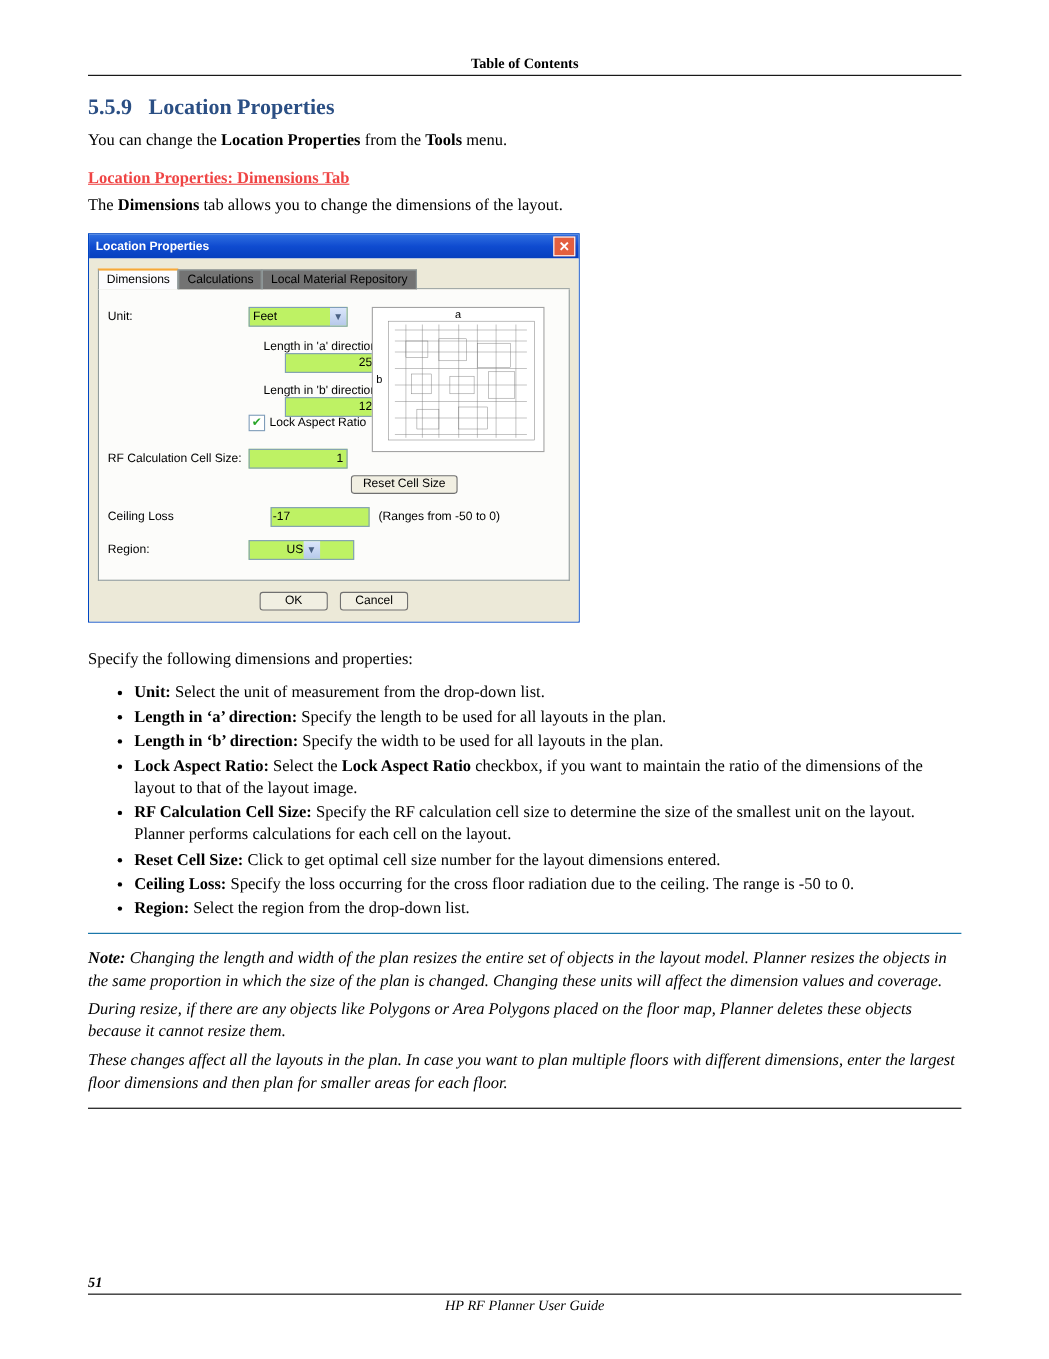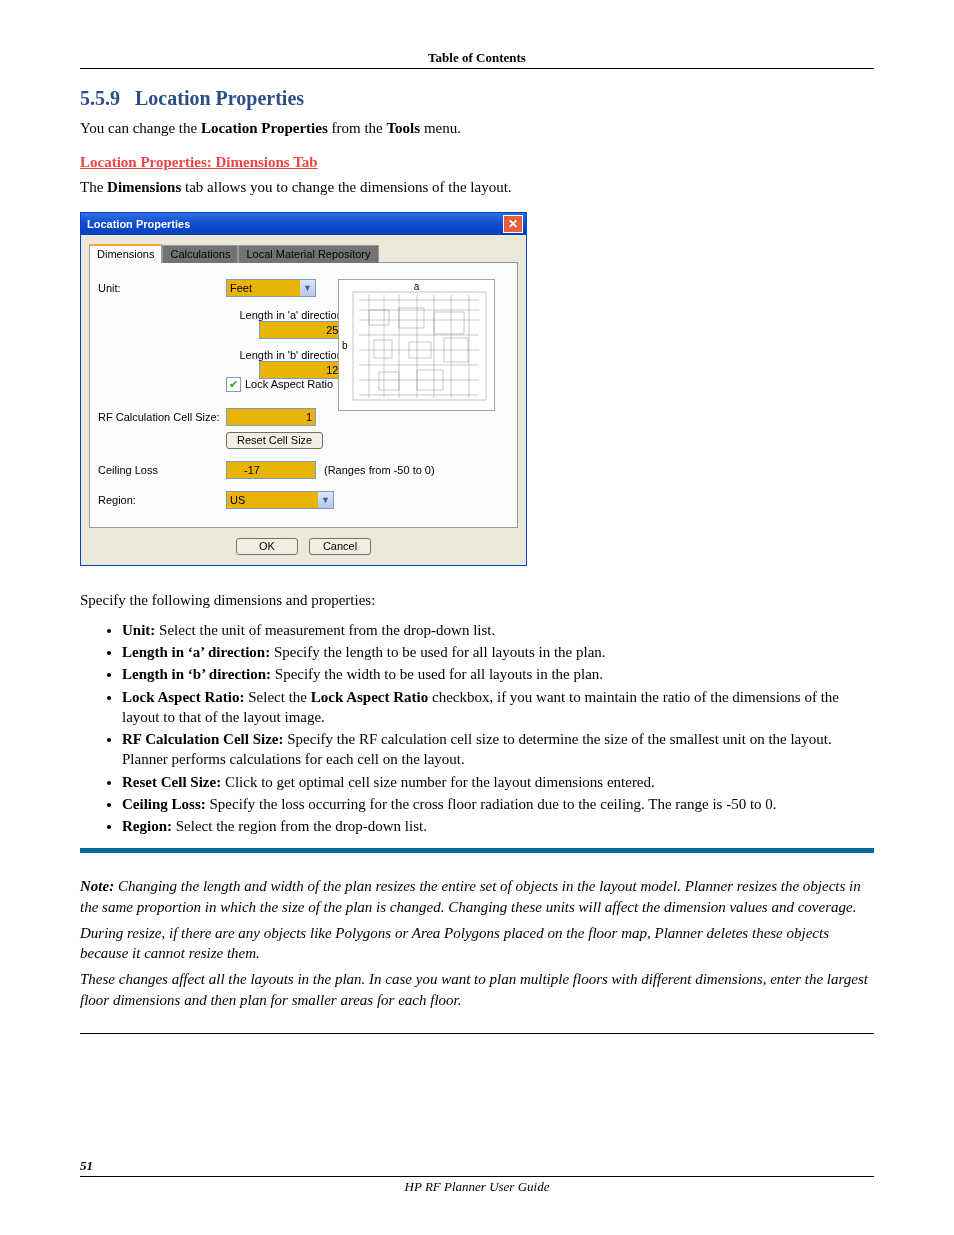--- a/index.html
+++ b/index.html
@@ -34,23 +34,23 @@
     font-weight: bold;
     text-decoration: underline;
     font-size: 15px;
     color: #ef4444;
     margin: 16px 0 6px 0;
   }
   .para { margin: 4px 0 10px 0; line-height: 1.35; }
   ul.bullets { margin: 2px 0 12px 42px; padding: 0; }
   ul.bullets li { margin: 2px 0; line-height: 1.35; }
   .note-block {
-    border-top: 5px solid #0369a1;
+    border-top: 1px solid #0369a1;
     border-bottom: 1px solid #000;
-    padding: 17px 0;
+    padding: 6px 0;
     margin-top: 10px;
     font-style: italic;
     line-height: 1.35;
   }
   .note-block p { margin: 6px 0; }
   .footer {
     position: absolute;
     left: 80px; right: 80px; bottom: 40px;
   }
   .footer .pageno {
@@ -126,31 +126,31 @@
     display:flex;
     align-items:center;
     margin-bottom: 12px;
   }
   .formrow.tight { margin-bottom: 4px; flex-direction: column; }
   .lbl { width: 128px; }
   .winselect, .wininput {
     font-family: Tahoma, Arial, sans-serif;
     font-size:11px;
     border:1px solid #7f9db9;
-    background:#eab308;
+    background:#bef264;
     height:18px;
     box-sizing:border-box;
     display:flex; align-items:center;
   }
   .winselect {
     width: 90px;
     justify-content:space-between;
     padding-left:3px;
   }
-  .winselect.wide { width: 108px; }
+  .winselect.wide { width: 96px; justify-content: center; }
   .winselect .arrow {
     width:15px; height:16px;
     background: linear-gradient(to bottom,#dbe6fb,#b6c9ea);
     display:flex;align-items:center;justify-content:center;
     color:#4a6184;
     font-size:9px;
   }
   .wininput {
     width: 90px;
     justify-content:flex-end;
@@ -248,21 +248,21 @@
               <span>Lock Aspect Ratio</span>
             </div>
 
             <div class="formrow">
               <span class="lbl">RF Calculation Cell Size:</span>
               <div class="wininput short">
                 <span>1</span>
               </div>
             </div>
 
-            <div class="formrow" style="margin-left:128px; margin-top:-6px;">
+            <div class="formrow" style="margin-left:128px; margin-top:-6px;justify-content:center;">
               <button class="winbtn">Reset Cell Size</button>
             </div>
 
             <div class="preview">
               <span class="lbl-a">a</span>
               <span class="lbl-b">b</span>
               <svg width="155" height="130" viewBox="0 0 155 130" style="position:absolute;top:0;left:0;">
                 <rect x="14" y="12" width="133" height="108" fill="none" stroke="#888" stroke-width="0.5"></rect>
                 <g stroke="#777" stroke-width="0.4" fill="none">
                   <path d="M20 20 L140 20 M20 30 L140 30 M20 40 L140 40 M20 55 L140 55 M20 70 L140 70 M20 85 L140 85 M20 100 L140 100 M20 115 L140 115"></path>
@@ -275,21 +275,21 @@
                   <rect x="105" y="58" width="24" height="24"></rect>
                   <rect x="40" y="92" width="20" height="18"></rect>
                   <rect x="78" y="90" width="26" height="20"></rect>
                 </g>
               </svg>
             </div>
           </div>
 
           <div class="formrow" style="margin-top:8px;">
             <span class="lbl" style="width:128px;">Ceiling Loss</span>
-            <div class="wininput" style="width:90px;justify-content:flex-start;padding-left:17px;">
+            <div class="wininput" style="width:90px;justify-content:flex-start;padding-left:1px;margin-left:20px;">
               <span>-17</span>
             </div>
             <span class="rangehint">(Ranges from -50 to 0)</span>
           </div>
 
           <div class="formrow" style="margin-bottom:4px;">
             <span class="lbl">Region:</span>
             <div class="winselect wide">
               <span>US</span>
               <span class="arrow">▼</span>

